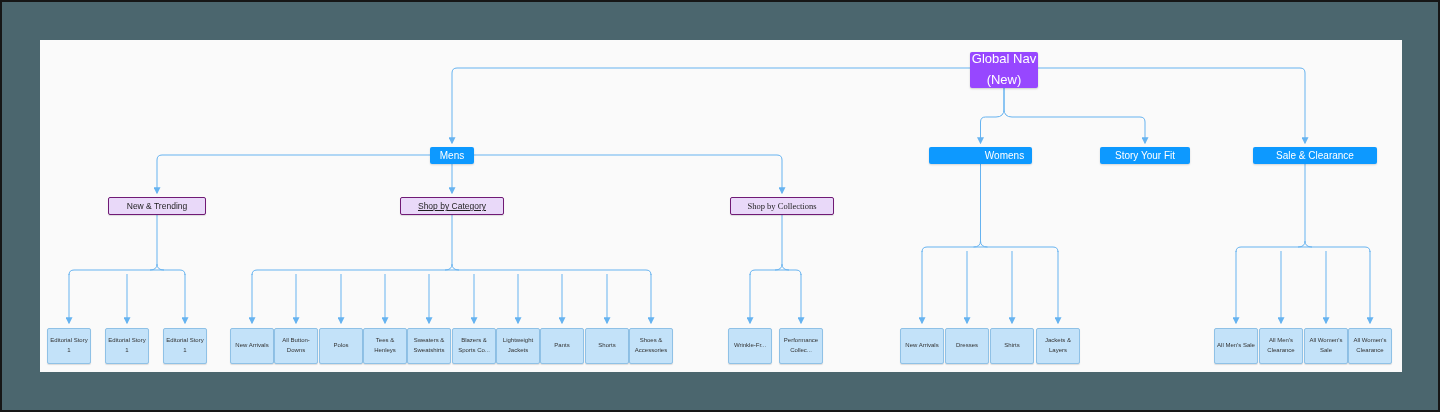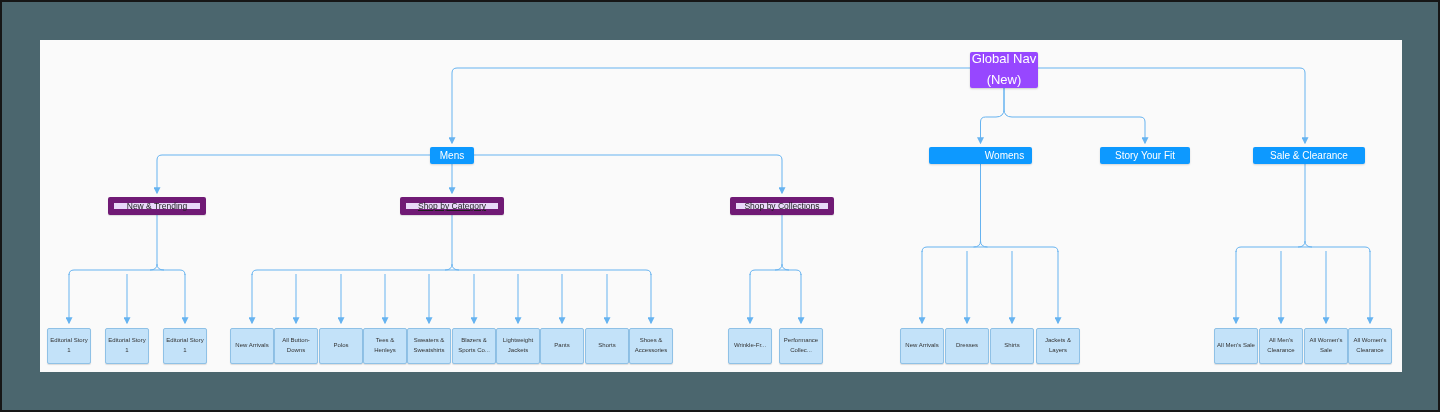--- a/index.html
+++ b/index.html
@@ -8,26 +8,26 @@
   .canvas{position:absolute;left:38px;top:38px;width:1362px;height:332px;background:#FAFAFA;}
   .edges{position:absolute;left:0;top:0;width:1362px;height:332px;pointer-events:none;}
   .node{position:absolute;box-sizing:border-box;display:flex;align-items:center;justify-content:center;
         text-align:center;border-radius:2px;cursor:default;}
   .root{left:930px;top:12px;width:68px;height:36px;background:#9747FF;color:#FFFFFF;
         font-size:13px;line-height:1.6;box-shadow:0 1px 2px rgba(0,0,0,.18);}
   .l1{top:107px;height:17px;background:#0D99FF;color:#FFFFFF;font-size:10px;box-shadow:0 1px 2px rgba(0,0,0,.15);}
   .mens{left:390px;width:44px;}
   .womens{left:889px;width:103px;padding-left:48px;}
   .fyf{left:1060px;width:90px;}
-  .sale{left:1213px;width:112px;}
-  .section{top:157px;height:18px;background:#E9D9F9;border:6px solid #701a75;color:#1E1E1E;
+  .sale{left:1213px;width:124px;}
+  .section{top:157px;height:18px;background:#E9D9F9;border:1px solid #701a75;color:#1E1E1E;
            font-size:8.5px;box-shadow:0 1px 1px rgba(0,0,0,.12);}
   .nt{left:68px;width:98px;}
   .sbc{left:360px;width:104px;text-decoration:underline;}
-  .col{left:690px;width:104px;}
+  .col{left:690px;width:104px;font-family:Liberation Serif, serif;}
   .leaf{top:288px;width:44px;height:36px;background:#C3E2F9;border:1px solid #8FC1E6;color:#333333;
         font-size:6px;line-height:1.6;padding:1px 2px;word-break:break-word;
         box-shadow:0 1px 1px rgba(0,0,0,.12);}
 </style>
 </head>
 <body>
 
 <div class="frame">
   <div class="canvas" id="canvas">
 

